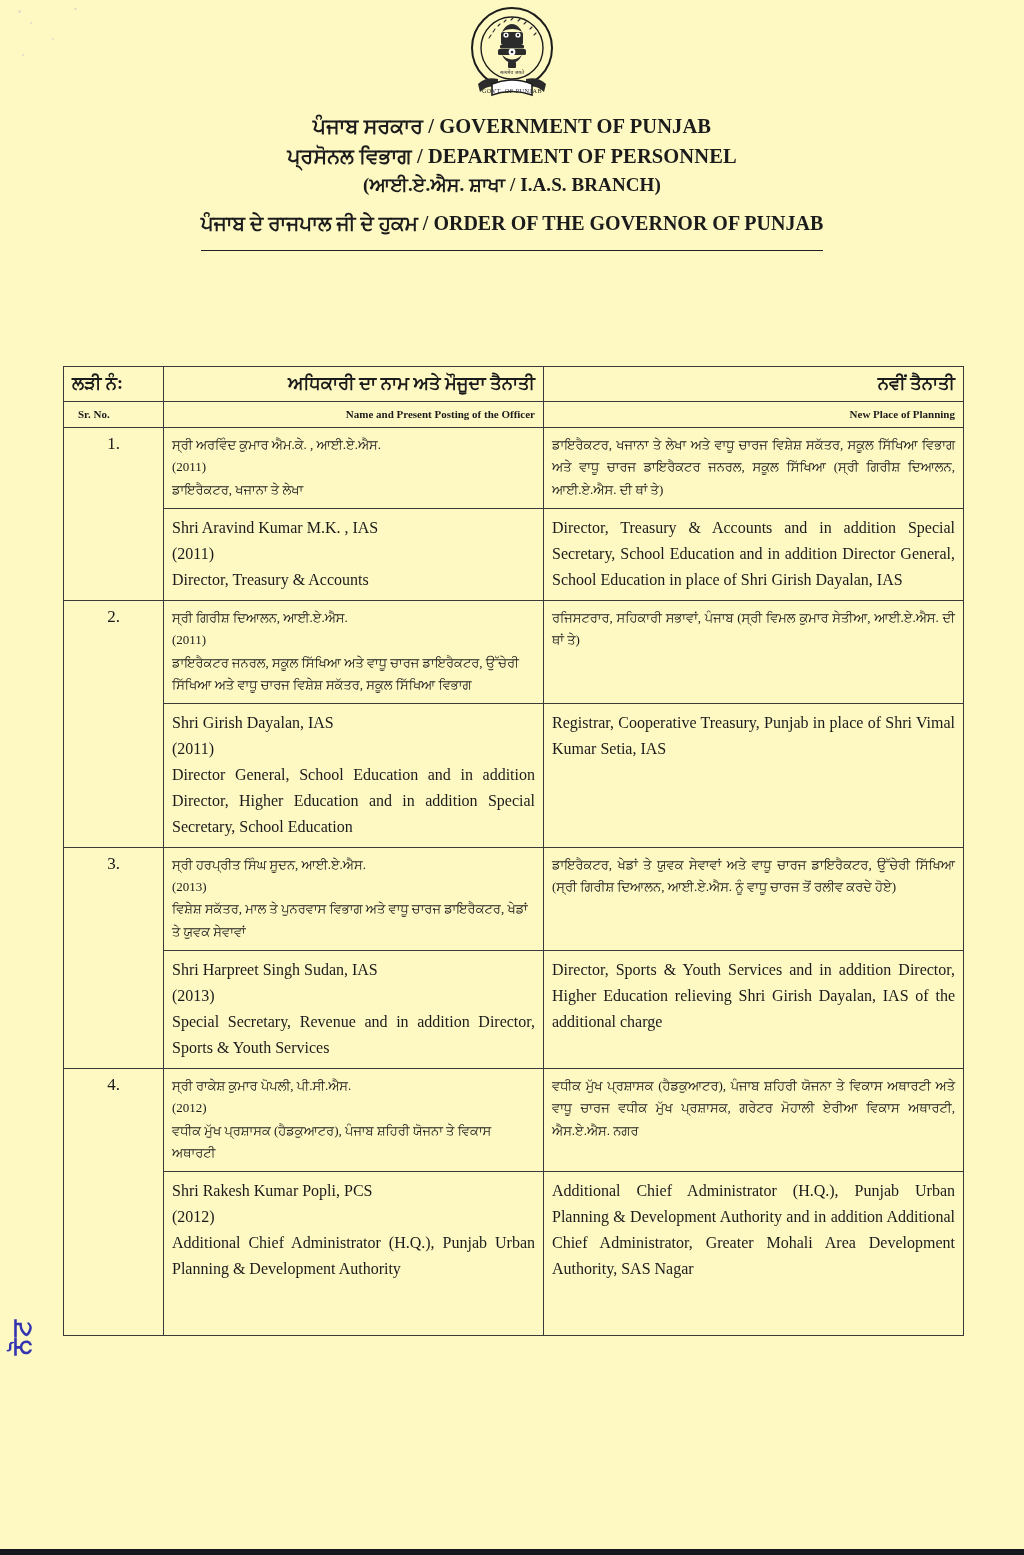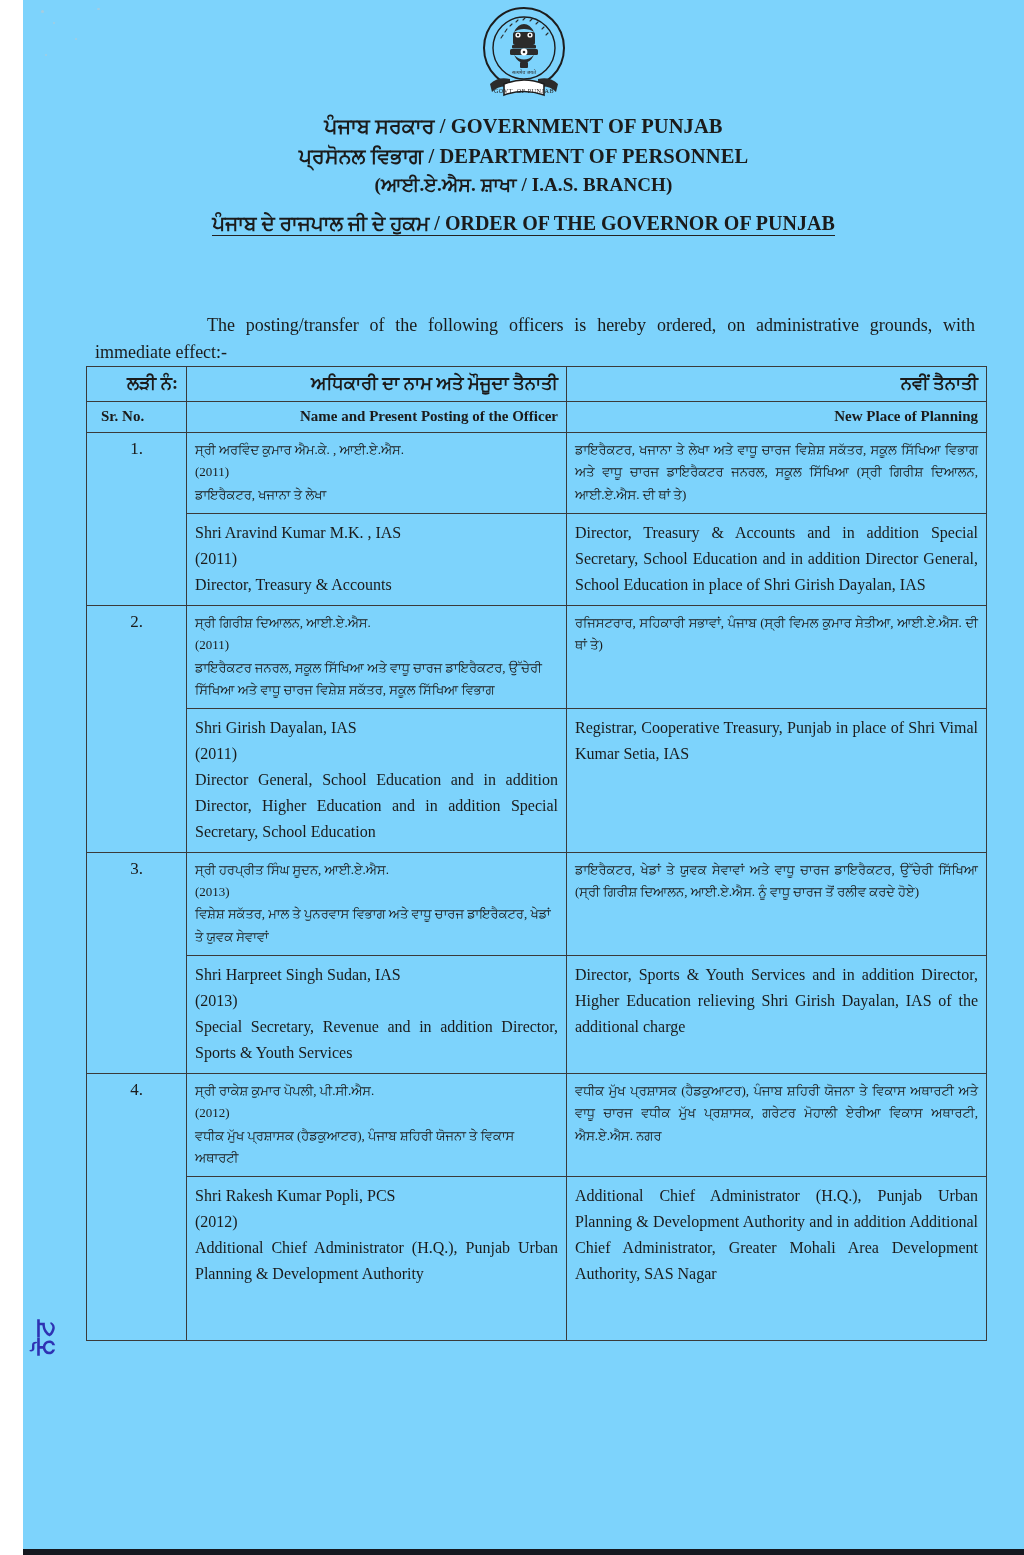--- a/index.html
+++ b/index.html
@@ -11,22 +11,21 @@
     width: 1024px;
     height: 1555px;
     position: relative;
     font-family: "Liberation Serif", "DejaVu Serif", serif;
     color: #1b1b1b;
     overflow: hidden;
   }
   .page {
     position: absolute;
     inset: 0;
-    background: #7dd3fc;
-    margin-left: 23px;
+    background: #fef9c3;
   }
   
   .speck {
     position: absolute;
     background: #c9c9c9;
     border-radius: 50%;
     opacity: .55;
   }
 
   
@@ -58,21 +57,21 @@
   .order-title {
     position: absolute;
     left: 0; right: 0;
     top: 212px;
     text-align: center;
     font-weight: bold;
     font-size: 20px;
   }
   .order-title span {
     border-bottom: 1.6px solid #222;
-    padding-bottom: 1px;
+    padding-bottom: 16px;
   }
 
   
   .para {
     position: absolute;
     left: 72px;
     width: 880px;
     text-align: justify;
     text-justify: inter-word;
   }
@@ -105,22 +104,22 @@
   }
   .col-sr   { width: 100px; }
   .col-name { width: 380px; }
   .col-new  { width: 420px; }
 
   .th-pa, .th-en {
     font-weight: bold;
     text-align: right;
   }
   .th-pa { font-size: 18px; padding-top: 5px; padding-bottom: 4px; }
-  .th-en { font-size: 15px; padding-top: 4px; padding-bottom: 5px; }
-  .th-sr { text-align: right; }
+  .th-en { font-size: 11px; padding-top: 4px; padding-bottom: 5px; }
+  .th-sr { text-align: left; }
   .th-sr.th-en { text-align: left; padding-left: 14px; }
 
   .cell-sr {
     text-align: center;
     font-size: 17px;
     padding-top: 8px;
   }
   .cell-pa {
     font-size: 13px;
     line-height: 1.72;
@@ -213,21 +212,20 @@
   <div class="header">
     <div class="line hl1">ਪੰਜਾਬ ਸਰਕਾਰ / GOVERNMENT OF PUNJAB</div>
     <div class="line hl2">ਪ੍ਰਸੋਨਲ ਵਿਭਾਗ / DEPARTMENT OF PERSONNEL</div>
     <div class="line hl3">(ਆਈ.ਏ.ਐਸ. ਸ਼ਾਖਾ / I.A.S. BRANCH)</div>
   </div>
 
   <div class="order-title">
     <span>ਪੰਜਾਬ ਦੇ ਰਾਜਪਾਲ ਜੀ ਦੇ ਹੁਕਮ / ORDER OF THE GOVERNOR OF PUNJAB</span>
   </div>
 
-  <div class="para para-en">The posting/transfer of the following officers is hereby ordered, on administrative grounds, with immediate effect:-</div>
 
   <table class="tbl">
     <colgroup>
       <col class="col-sr">
         <col class="col-name">
         <col class="col-new">
     </colgroup>
     <thead>
       <tr>
         <th class="th-pa th-sr">ਲੜੀ ਨੰ:</th>

